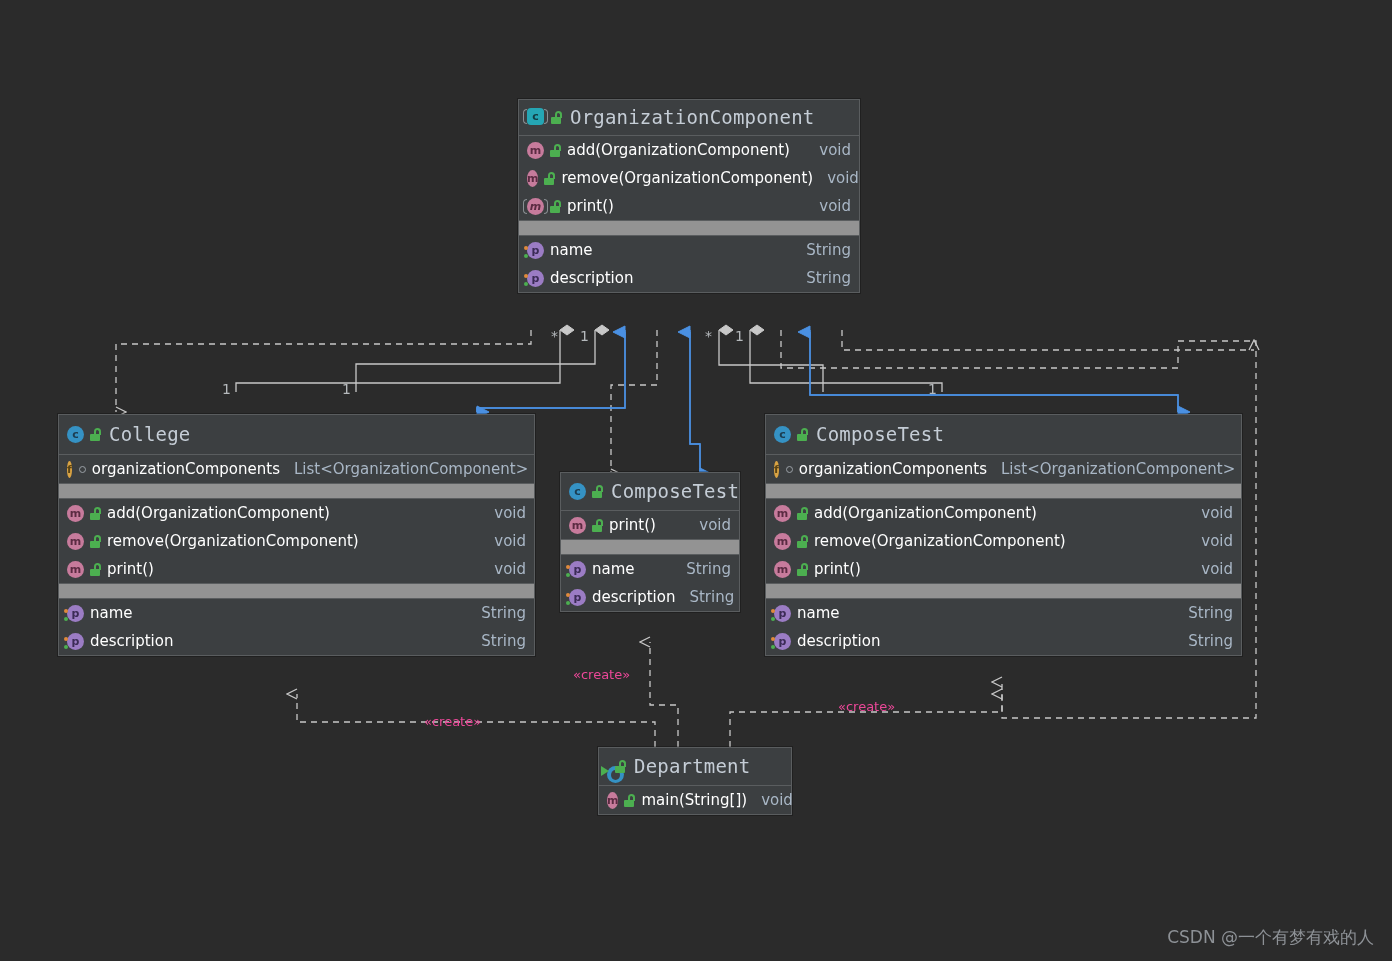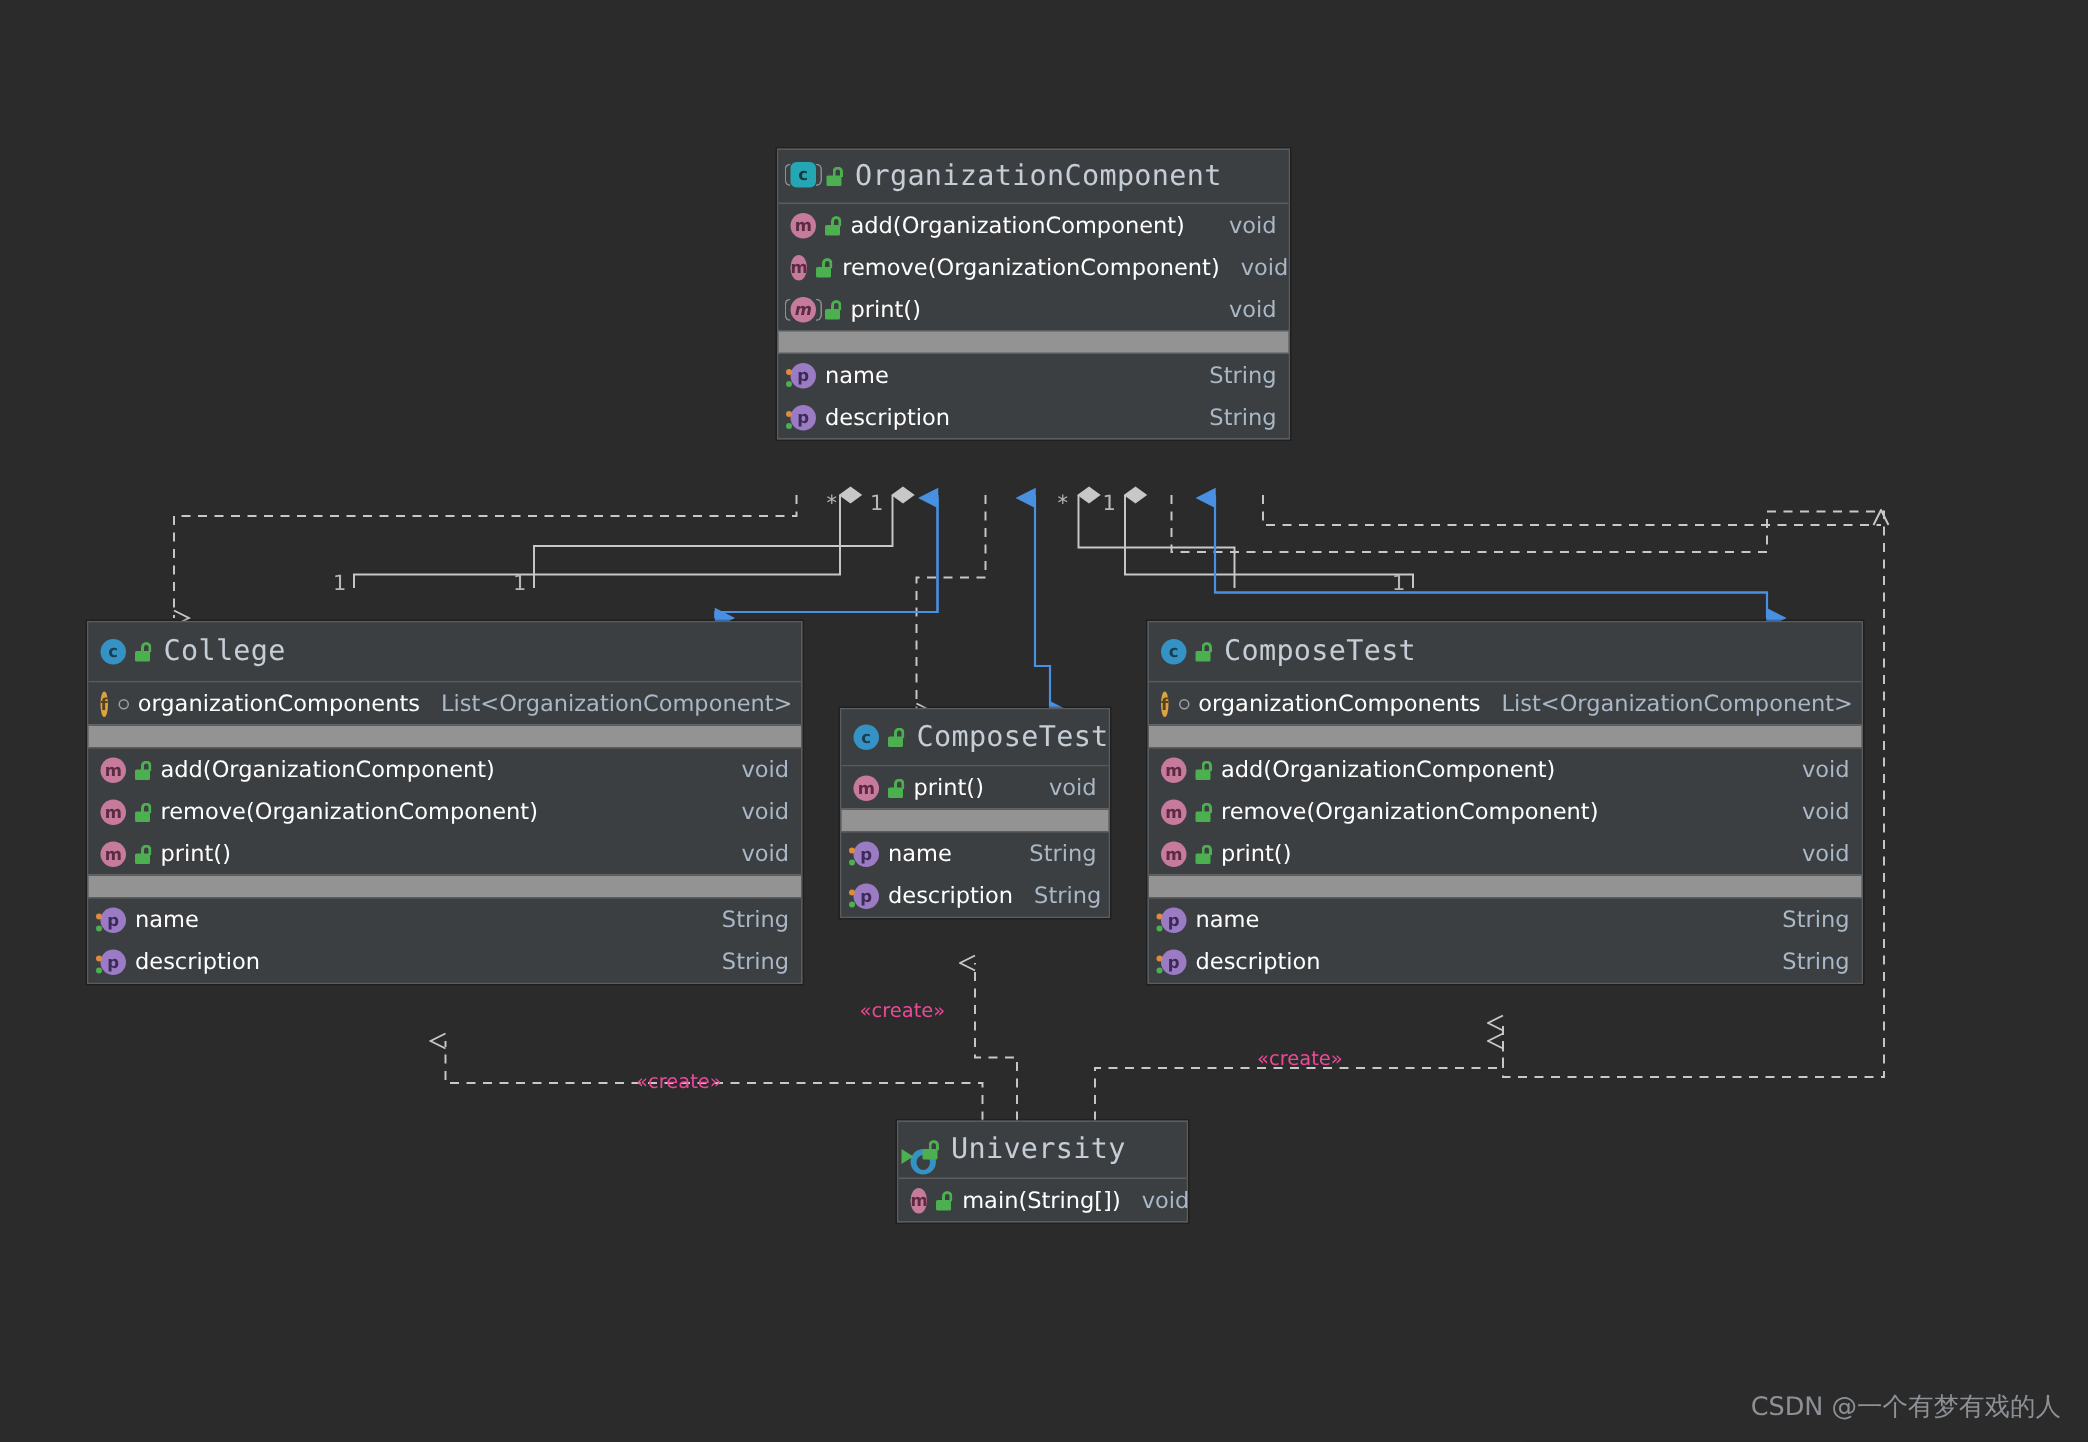--- a/index.html
+++ b/index.html
@@ -544,21 +544,21 @@
 
   <div class="umlbox" style="left:598px; top:747px; width:194px;">
     <div class="title-row" style="padding-top:7px;padding-bottom:8px;">
       <span class="icn">
         <span class="run-icon"><span class="ring"></span><span class="play"></span></span>
       </span>
       <span class="lock" style="margin-left:8px;">
           <span class="lock-shackle"></span>
           <span class="lock-body"></span>
         </span>
-      <span class="title-text">University</span>
+      <span class="title-text">Department</span>
     </div>
     <div class="member-row">
       <span class="circ c-method">m</span>
       <span class="lock">
           <span class="lock-shackle"></span>
           <span class="lock-body"></span>
         </span>
       <span class="member-name">main(String[])</span>
       <span class="member-type">void</span>
     </div>

